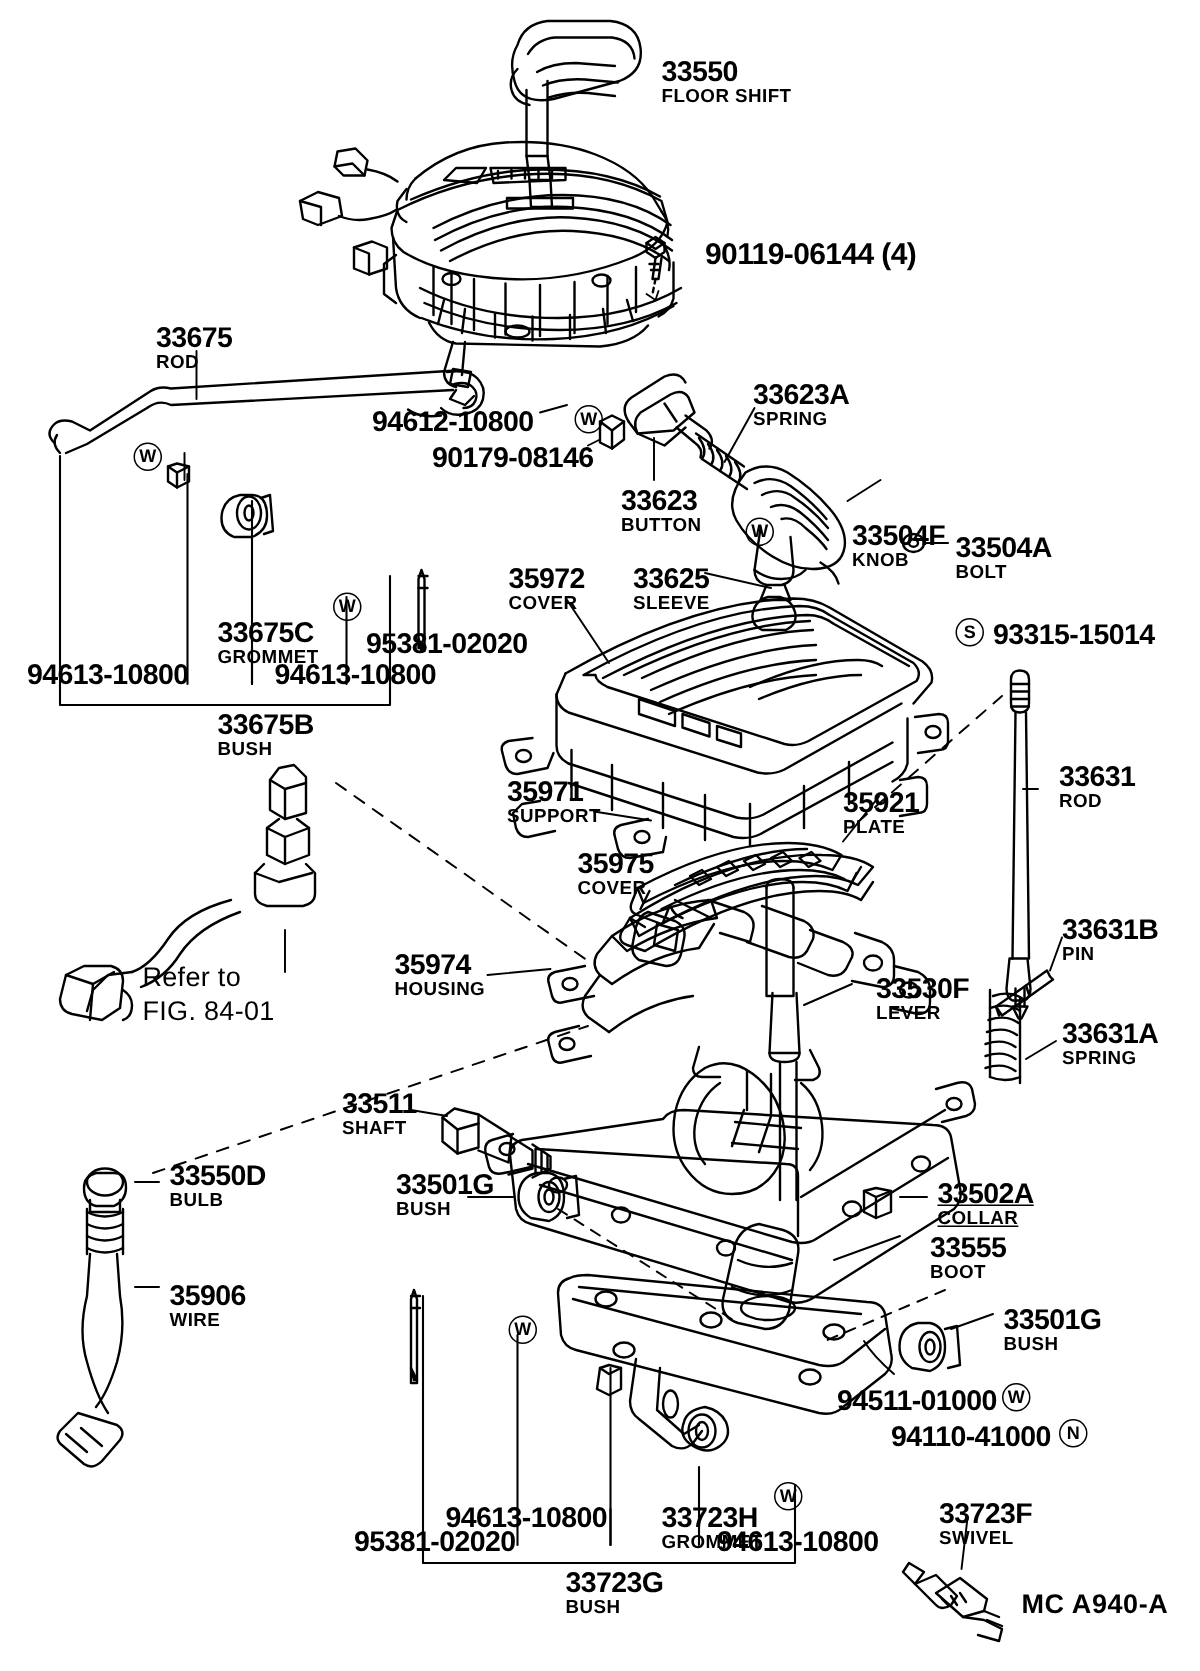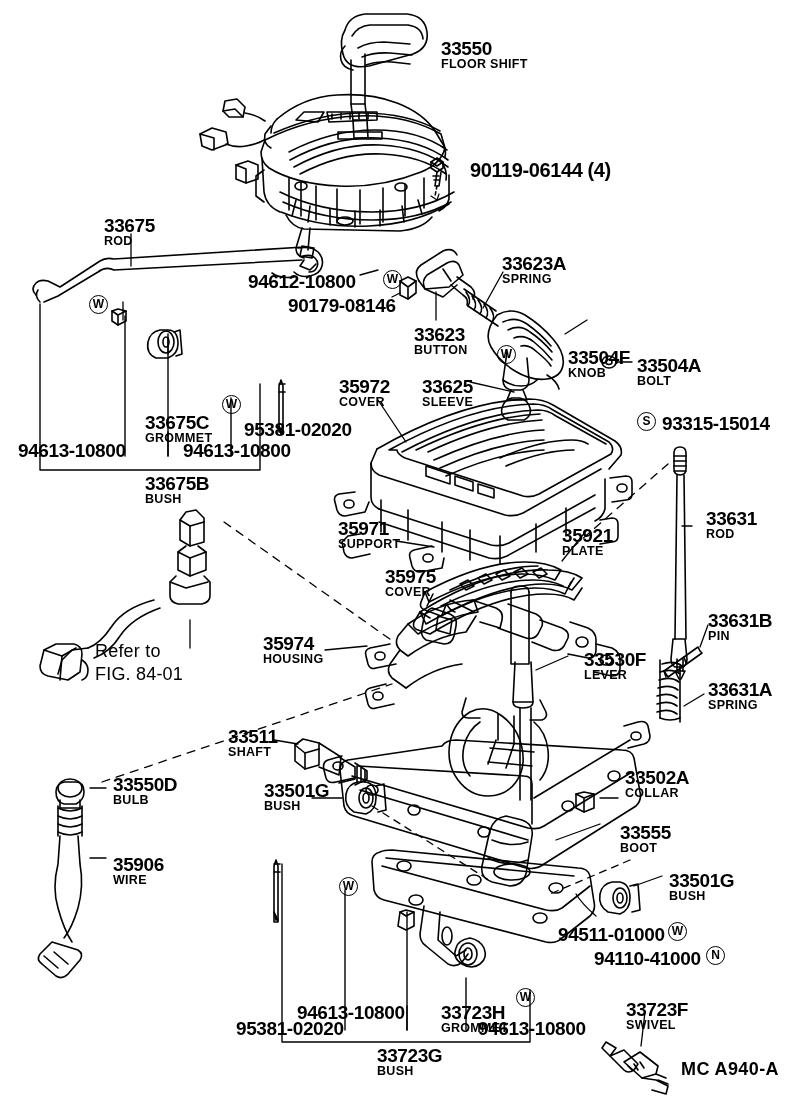--- a/index.html
+++ b/index.html
@@ -540,21 +540,21 @@
         <div class="desc">SHAFT</div>
       </div>
       <div class="lbl" style="left: 113px; top: 775px;">
         <div class="pn">33550D</div>
         <div class="desc">BULB</div>
       </div>
       <div class="lbl" style="left: 264px; top: 781px;">
         <div class="pn">33501G</div>
         <div class="desc">BUSH</div>
       </div>
-      <div class="lbl" style="left: 625px; top: 768px;">
+      <div class="lbl" style="left: 625px; top: 787px; text-decoration: underline;">
         <div class="pn">33502A</div>
         <div class="desc">COLLAR</div>
       </div>
       <div class="lbl" style="left: 620px; top: 823px;">
         <div class="pn">33555</div>
         <div class="desc">BOOT</div>
       </div>
       <div class="lbl" style="left: 113px; top: 855px;">
         <div class="pn">35906</div>
         <div class="desc">WIRE</div>

